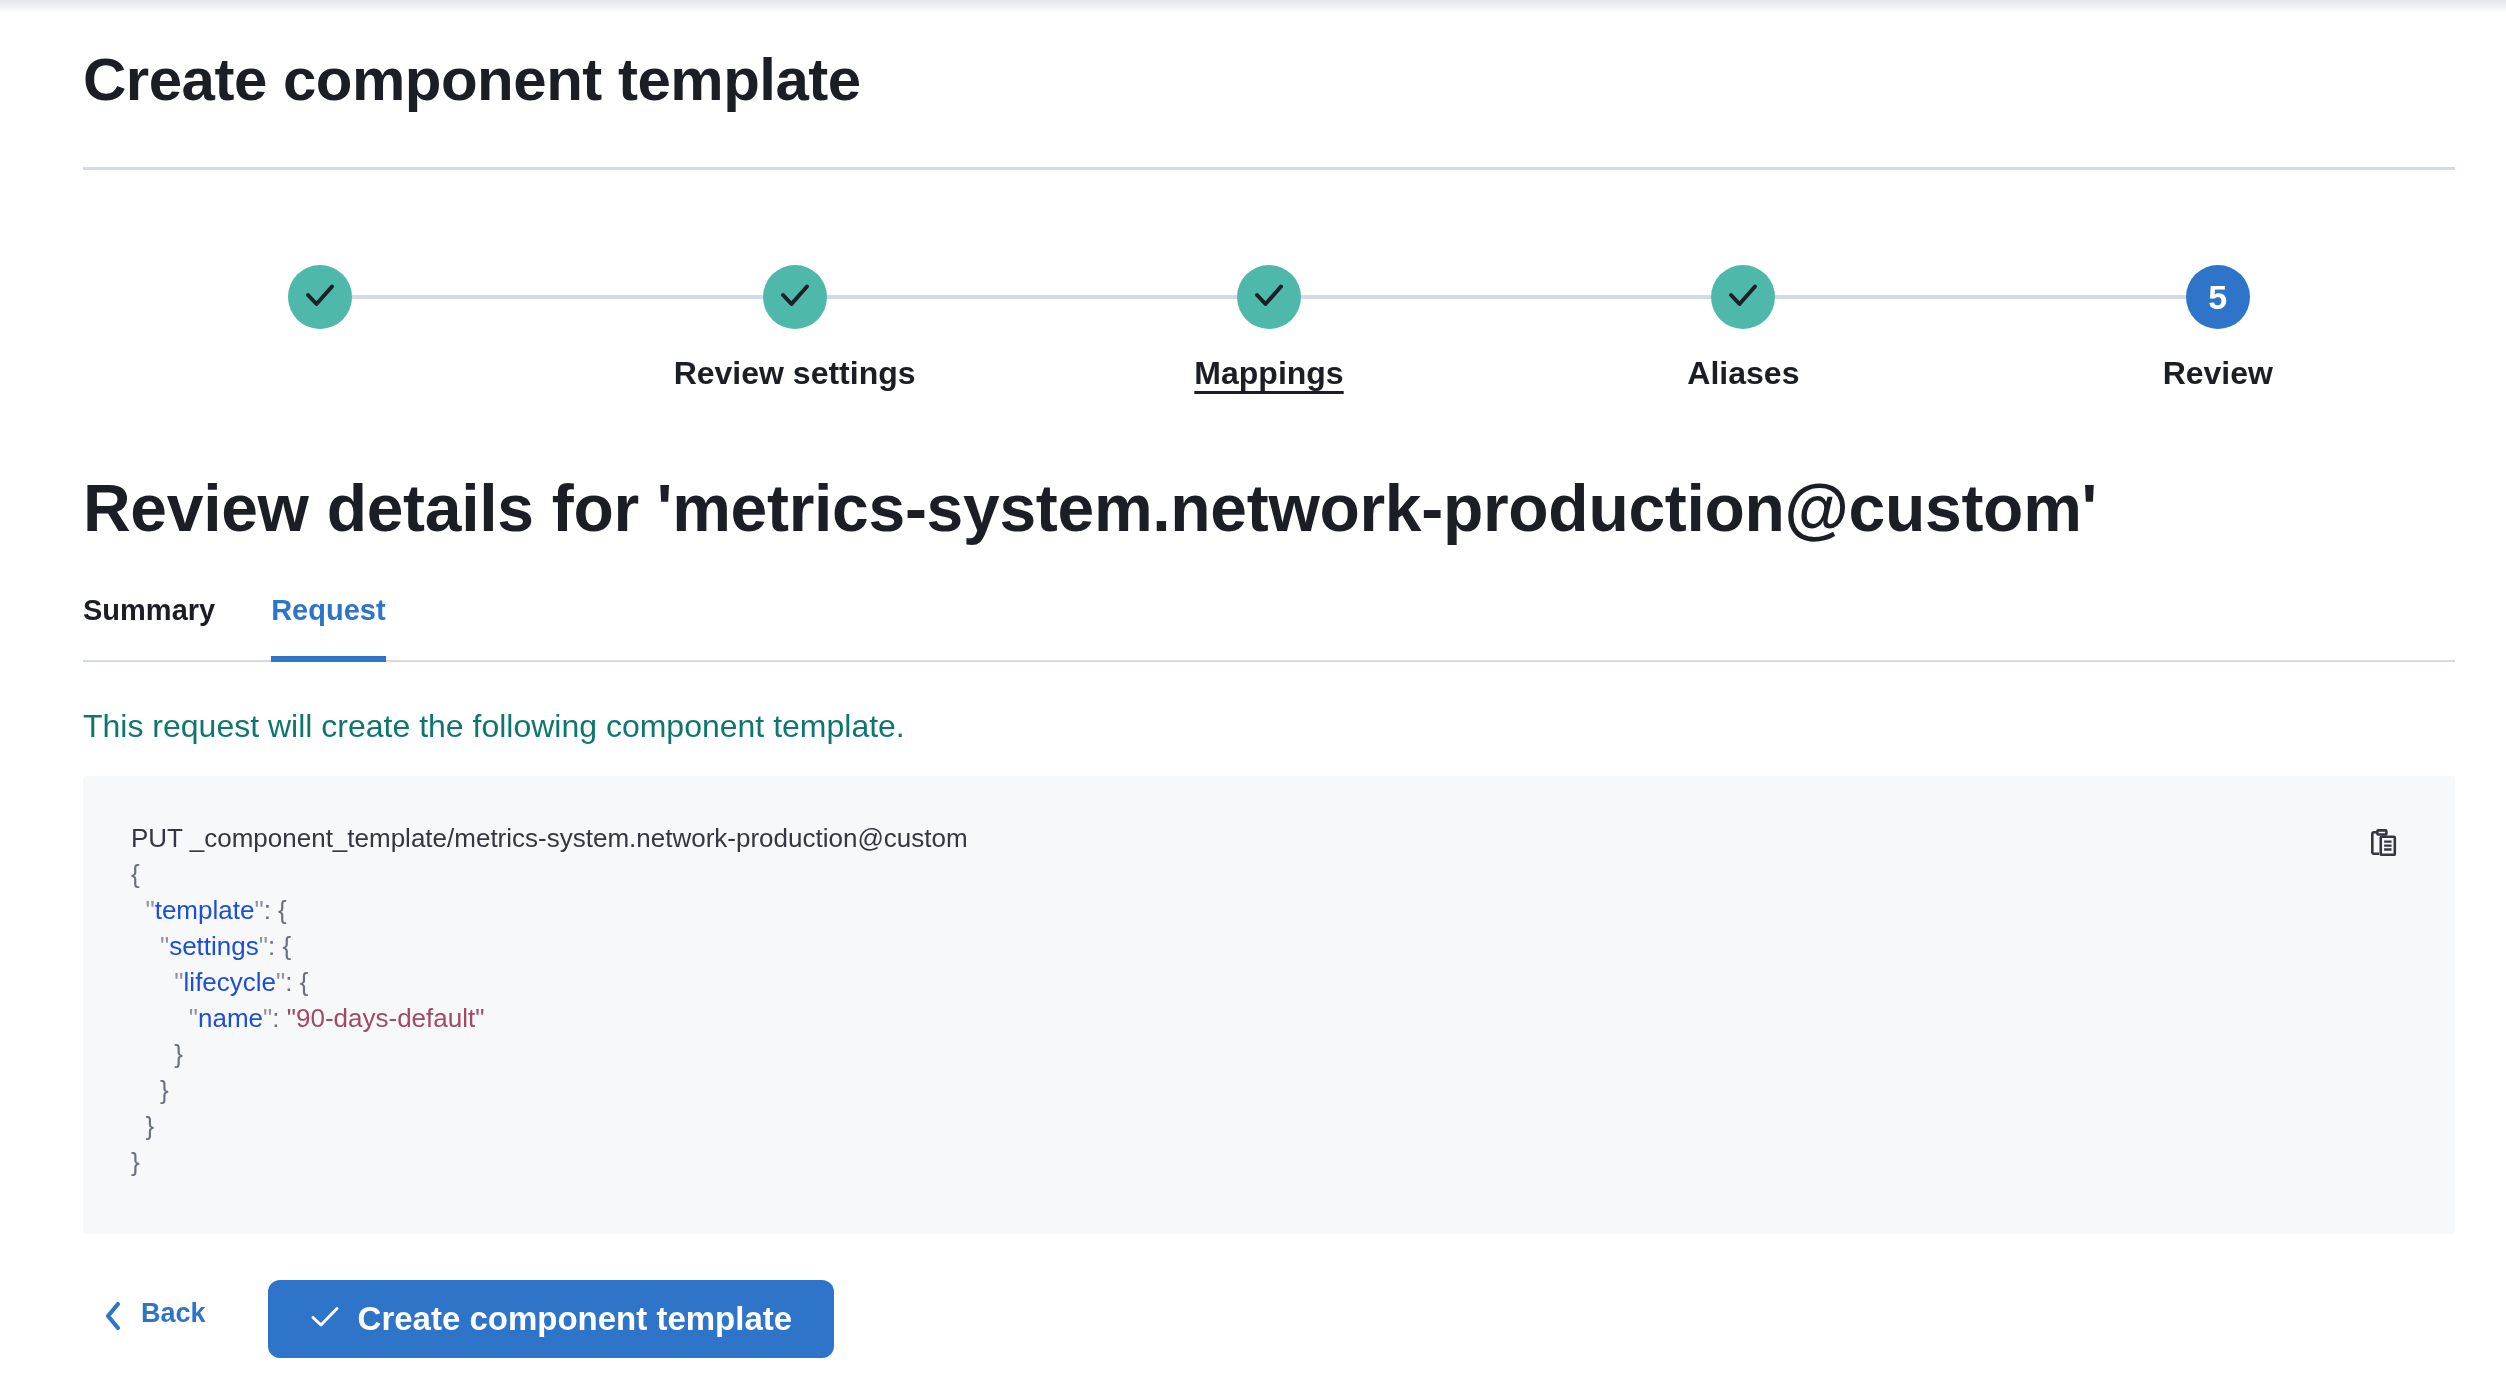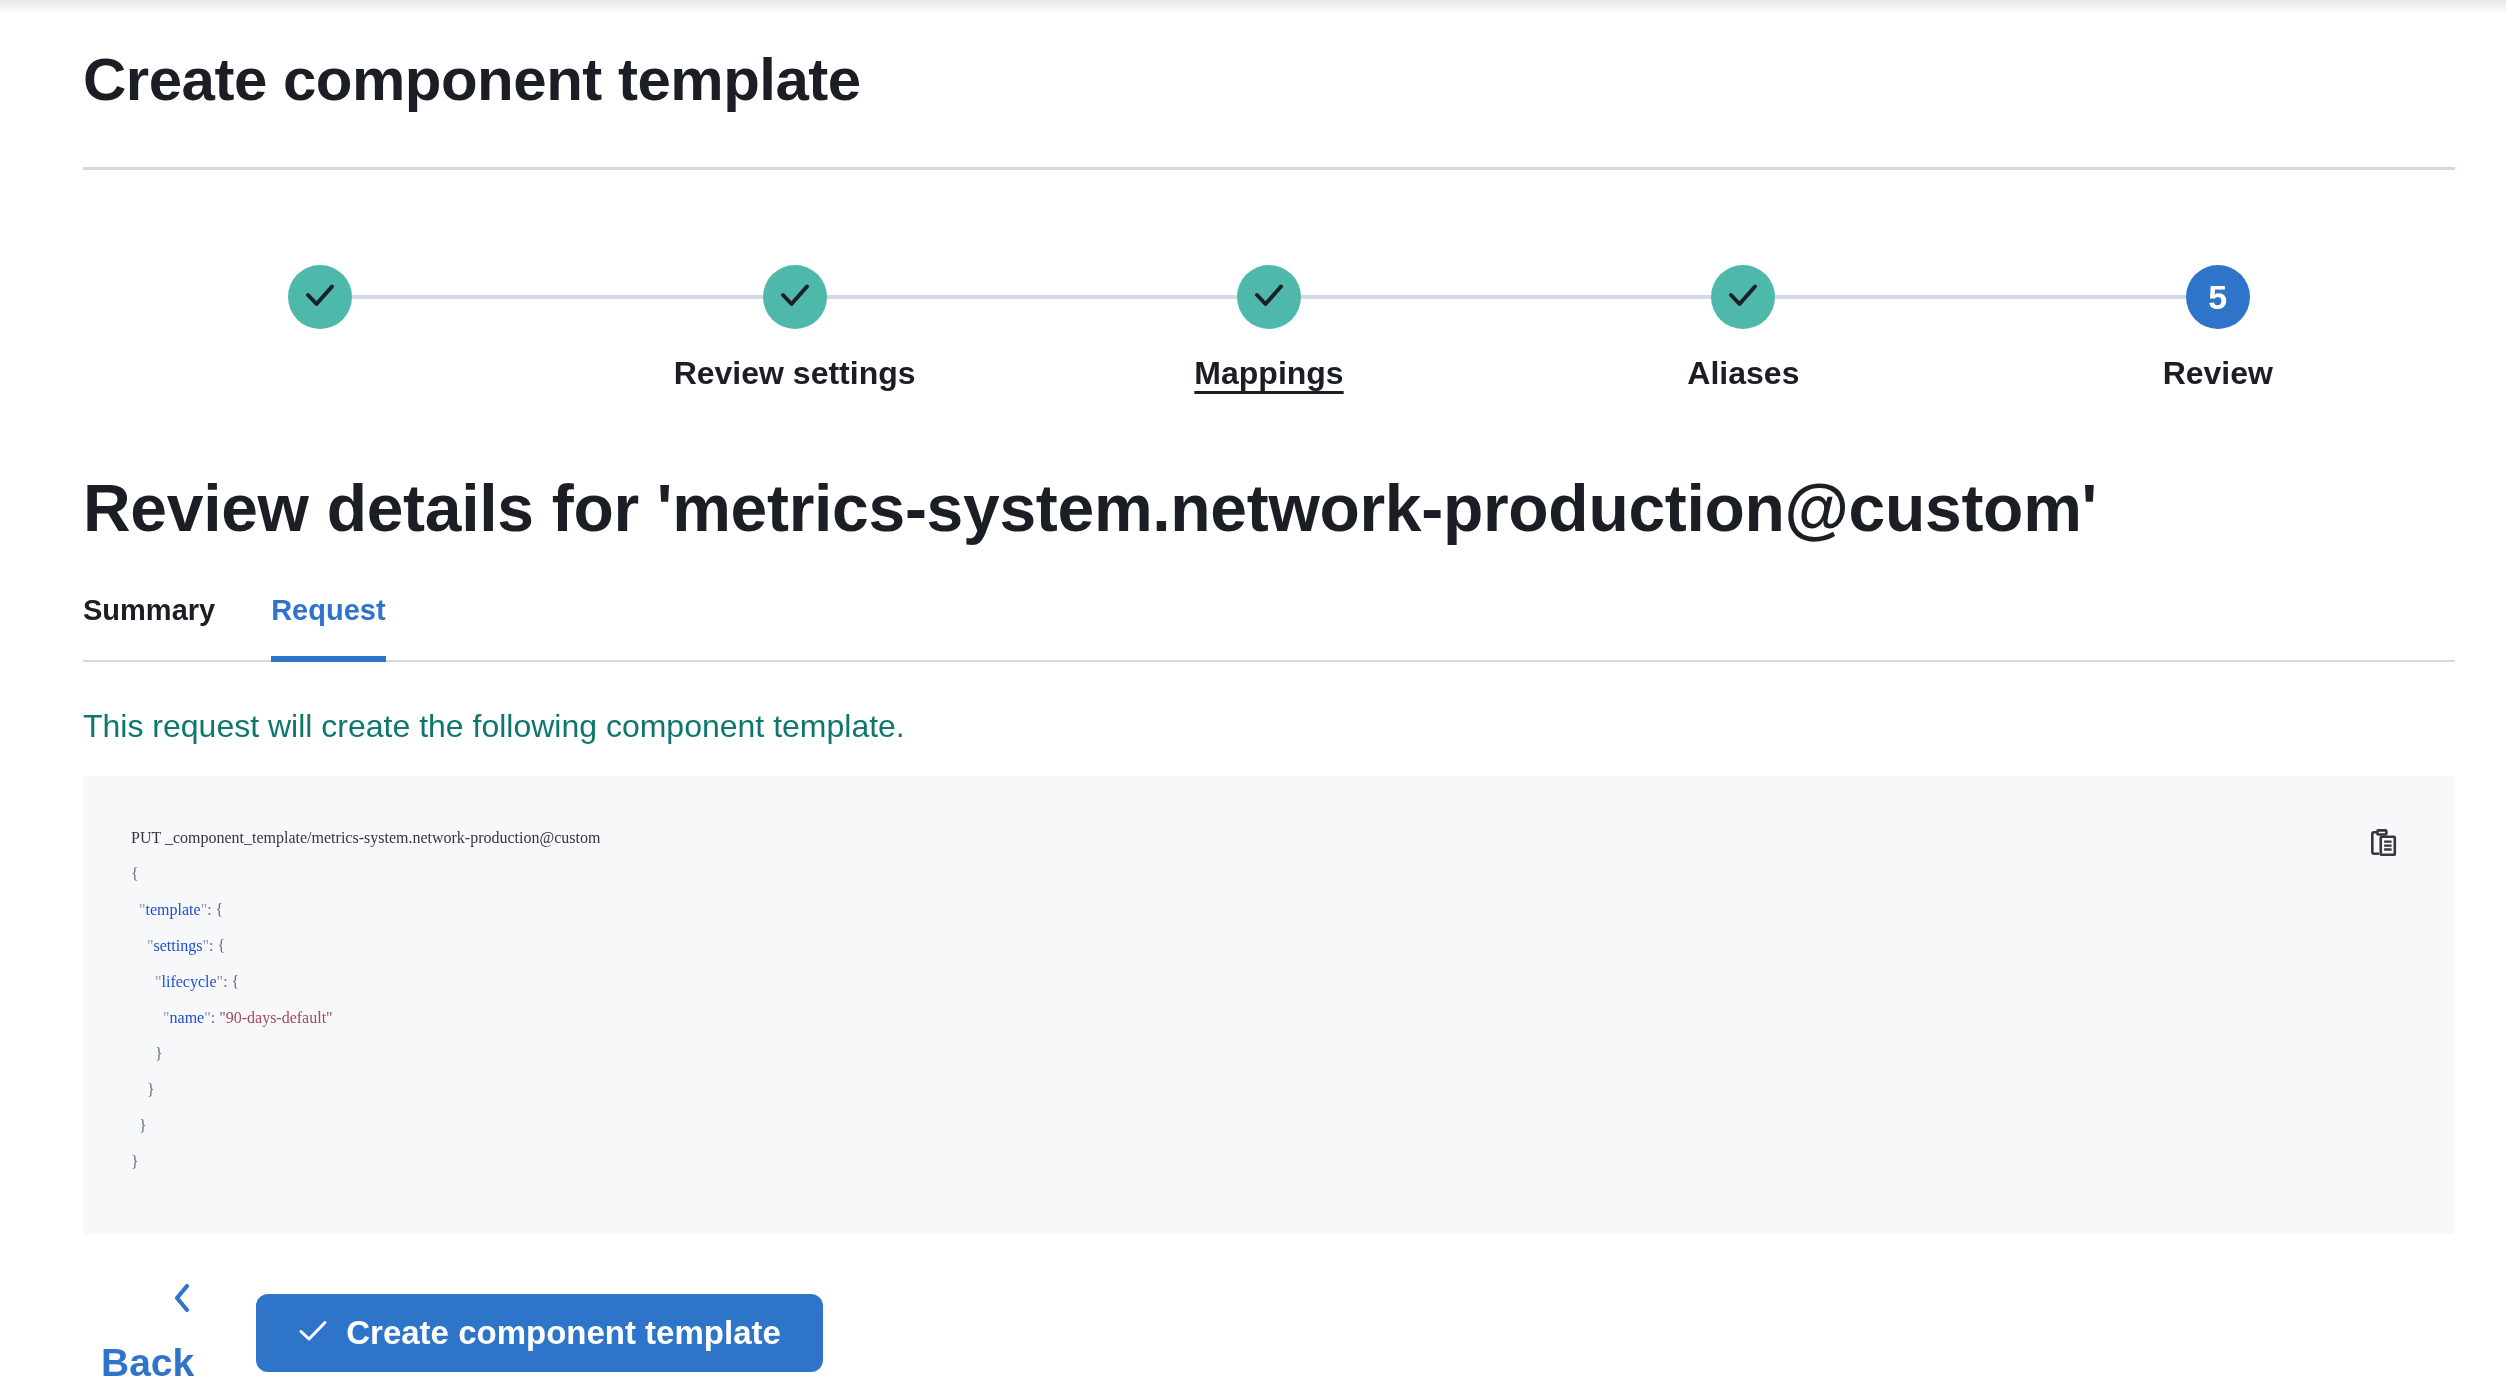--- a/index.html
+++ b/index.html
@@ -33,34 +33,34 @@
   .tabs { margin-top:52px; display:flex; gap:56px; border-bottom:2px solid #D3DAE6; }
   .tab { font-size:29px; line-height:40px; font-weight:700; padding-bottom:26px;
     border-bottom:6px solid transparent; margin-bottom:-2px; cursor:pointer; color:#1b1e24; }
   .tab.active { color:#2E74C9; border-bottom-color:#2E74C9; }
 
   .description { margin-top:40px; font-size:32px; line-height:48px; color:#0f766e; }
 
   
   .code-block { position:relative; margin-top:26px; background:#F6F8FA; border-radius:4px;
     padding:44px 120px 54px 48px; }
-  .code-line { font-family:Liberation Serif, serif;
-    font-size:16px; line-height:36px; white-space:pre; }
+  .code-line { font-family:Liberation Sans, sans-serif;
+    font-size:26px; line-height:36px; white-space:pre; }
   .code-line .p   { color:#343741; }
   .code-line .k   { color:#1d4ed8; }
   .code-line .q   { color:#8e939f; }
   .code-line .pun { color:#69707D; }
   .code-line .s   { color:#A34A63; }
   .copy-btn { position:absolute; top:48px; right:52px; width:40px; height:40px;
     background:none; border:none; cursor:pointer; display:flex; align-items:center; justify-content:center; }
 
   
   .footer { margin-top:46px; display:flex; align-items:center; gap:62px; padding-left:18px; }
-  .back-link { display:flex; align-items:flex-end; gap:16px; background:none; border:none;
-    cursor:pointer; color:#2E74C9; font-family:inherit; font-size:39px; font-weight:700;flex-direction:column; }
+  .back-link { display:flex; align-items:flex-start; gap:16px; background:none; border:none;
+    cursor:pointer; color:#2E74C9; font-family:inherit; font-size:27px; font-weight:700; }
   .create-btn { display:flex; align-items:center; gap:18px; height:78px; padding:0 42px;
     background:#2E74C9; color:#fff; border:none; border-radius:12px; cursor:pointer;
     font-family:inherit; font-size:33px; font-weight:600; }
 </style>
 </head>
 <body>
 
 <div class="top-shadow"></div>
 
 <div class="container">

